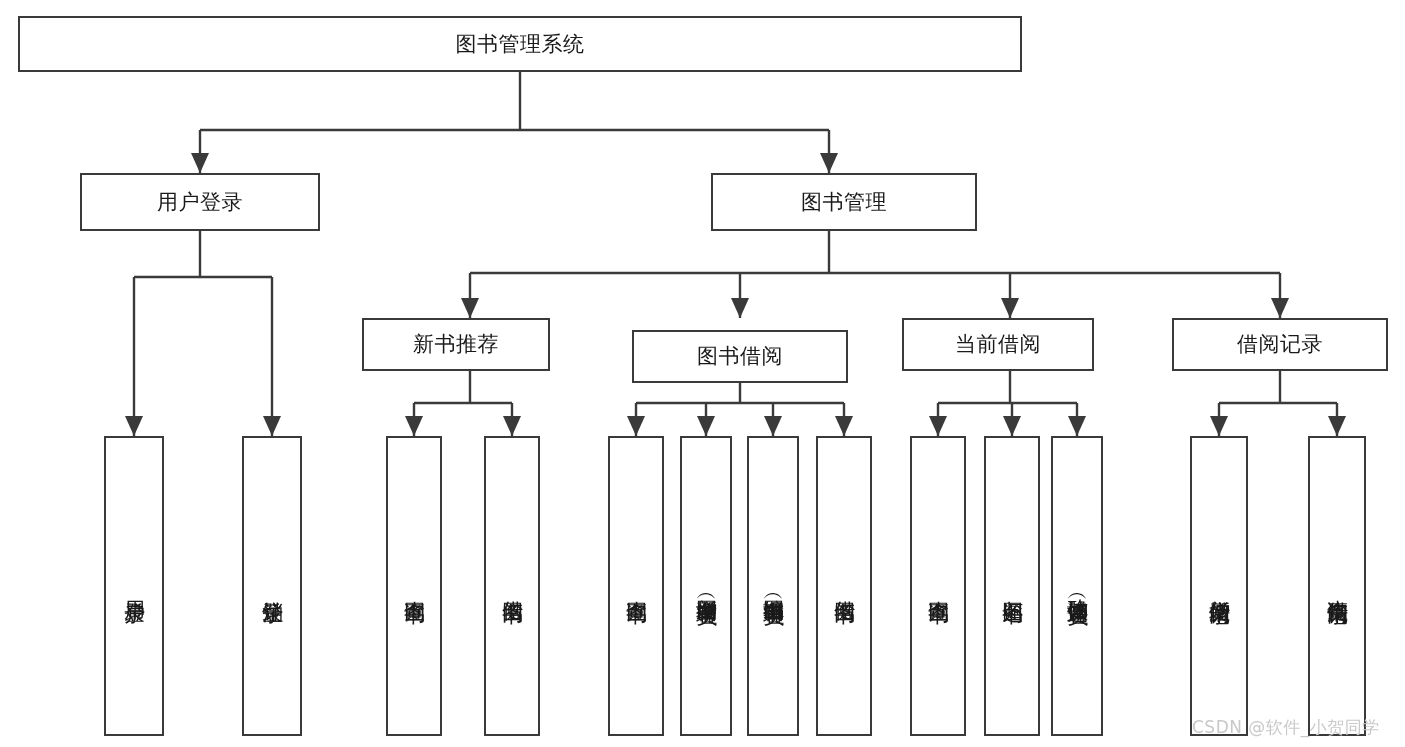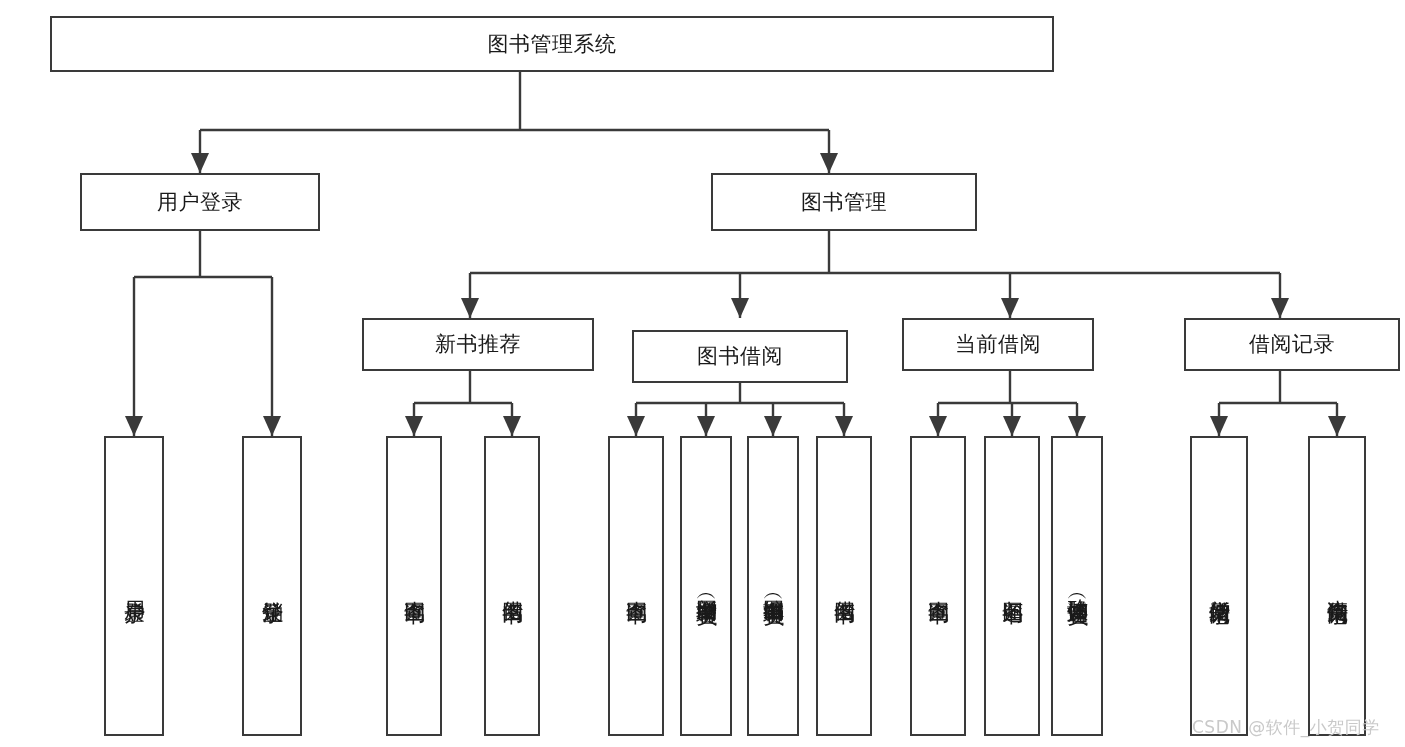--- a/index.html
+++ b/index.html
@@ -24,21 +24,21 @@
   .node-box {
     position: absolute;
     box-sizing: border-box;
     background: #ffffff;
     border: 2px solid #3a3a3a;
     display: flex;
     align-items: center;
     justify-content: center;
     overflow: hidden;
   }
-  .node-box.level-0 { border-width: 2px; margin-left: 32px; }
+  .node-box.level-0 { border-width: 2px; }
   .node-box.level-1 { border-width: 2px; }
   .node-box.level-2 { border-width: 2px; }
   .node-box.leaf    { border-width: 2px; }
 
   .node-label {
     color: #1a1a1a;
     font-size: 21px;
     line-height: 1.18;
     letter-spacing: 0.5px;
     text-align: center;
@@ -143,30 +143,30 @@
   <div id="node-layer">
       <div class="node-box level-0" style="left: 18px; top: 16px; width: 1004px; height: 56px;">
         <div class="node-label">图书管理系统</div>
       </div>
       <div class="node-box level-1" style="left: 80px; top: 173px; width: 240px; height: 58px;">
         <div class="node-label">用户登录</div>
       </div>
       <div class="node-box level-1" style="left: 711px; top: 173px; width: 266px; height: 58px;">
         <div class="node-label">图书管理</div>
       </div>
-      <div class="node-box level-2" style="left: 362px; top: 318px; width: 232px; height: 53px;">
+      <div class="node-box level-2" style="left: 362px; top: 318px; width: 188px; height: 53px;">
         <div class="node-label">新书推荐</div>
       </div>
       <div class="node-box level-2" style="left: 632px; top: 330px; width: 216px; height: 53px;">
         <div class="node-label">图书借阅</div>
       </div>
       <div class="node-box level-2" style="left: 902px; top: 318px; width: 192px; height: 53px;">
         <div class="node-label">当前借阅</div>
       </div>
-      <div class="node-box level-2" style="left: 1172px; top: 318px; width: 216px; height: 53px; margin-left: 12px;">
+      <div class="node-box level-2" style="left: 1172px; top: 318px; width: 216px; height: 53px;">
         <div class="node-label">借阅记录</div>
       </div>
       <div class="node-box leaf" style="left: 104px; top: 436px; width: 60px; height: 300px;">
         <div class="node-label vertical">用户登录</div>
       </div>
       <div class="node-box leaf" style="left: 242px; top: 436px; width: 60px; height: 300px;">
         <div class="node-label vertical">注销登录</div>
       </div>
       <div class="node-box leaf" style="left: 386px; top: 436px; width: 56px; height: 300px;">
         <div class="node-label vertical">查询图书</div>

